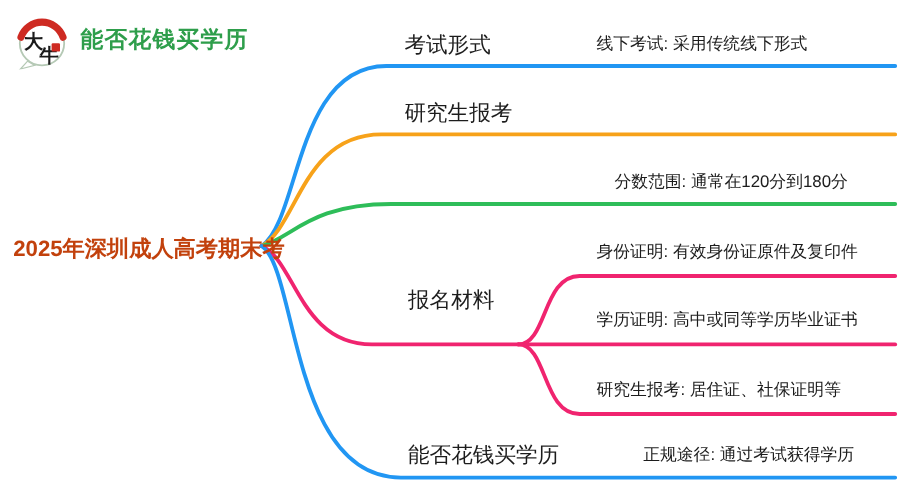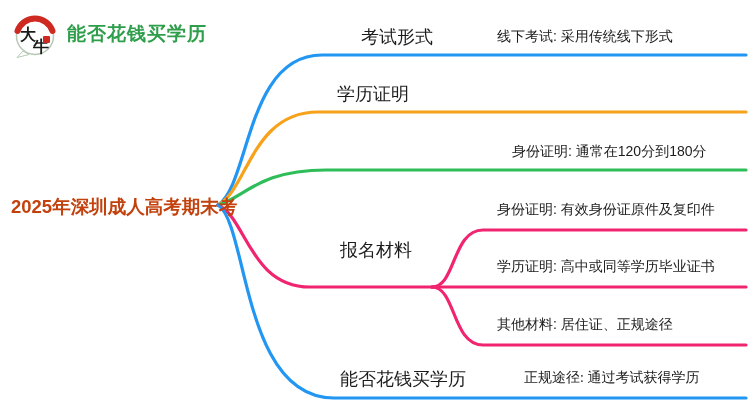--- a/index.html
+++ b/index.html
@@ -52,28 +52,28 @@
       <text x="21" y="42" font-size="16" font-weight="bold" fill="#1a1a1a">牛</text>
       <rect x="31" y="26" width="7" height="7" rx="1" fill="#ce2a22"></rect>
     </svg>
     <div class="logo-text">
       <div class="logo-name">能否花钱买学历</div>
     </div>
   </div>
 
   <div class="main-title">2025年深圳成人高考期末考</div>
 
-  <div class="node-text branch-label" style="left:337px; top:27px;margin-left:24px;">考试形式</div>
+  <div class="node-text branch-label" style="left:337px; top:27px;">考试形式</div>
   <div class="node-text" style="left:497px; top:28px;">线下考试: 采用传统线下形式</div>
 
-  <div class="node-text branch-label" style="left:337px; top:84px;">学历证明</div>
+  <div class="node-text branch-label" style="left:337px; top:84px;">研究生报考</div>
 
-  <div class="node-text" style="left:512px; top:143px;">身份证明: 通常在120分到180分</div>
+  <div class="node-text" style="left:512px; top:143px;">分数范围: 通常在120分到180分</div>
 
   <div class="node-text branch-label" style="left:340px; top:240px;">报名材料</div>
   <div class="node-text" style="left:497px; top:201px;">身份证明: 有效身份证原件及复印件</div>
   <div class="node-text" style="left:497px; top:258px;">学历证明: 高中或同等学历毕业证书</div>
-  <div class="node-text" style="left:497px; top:316px;">其他材料: 居住证、正规途径</div>
+  <div class="node-text" style="left:497px; top:316px;">研究生报考: 居住证、社保证明等</div>
 
   <div class="node-text branch-label" style="left:340px; top:369px;">能否花钱买学历</div>
-  <div class="node-text" style="left:524px; top:370px;font-family:Liberation Serif, serif;">正规途径: 通过考试获得学历</div>
+  <div class="node-text" style="left:536px; top:370px;">正规途径: 通过考试获得学历</div>
 
 </div>
 
 </body></html>

